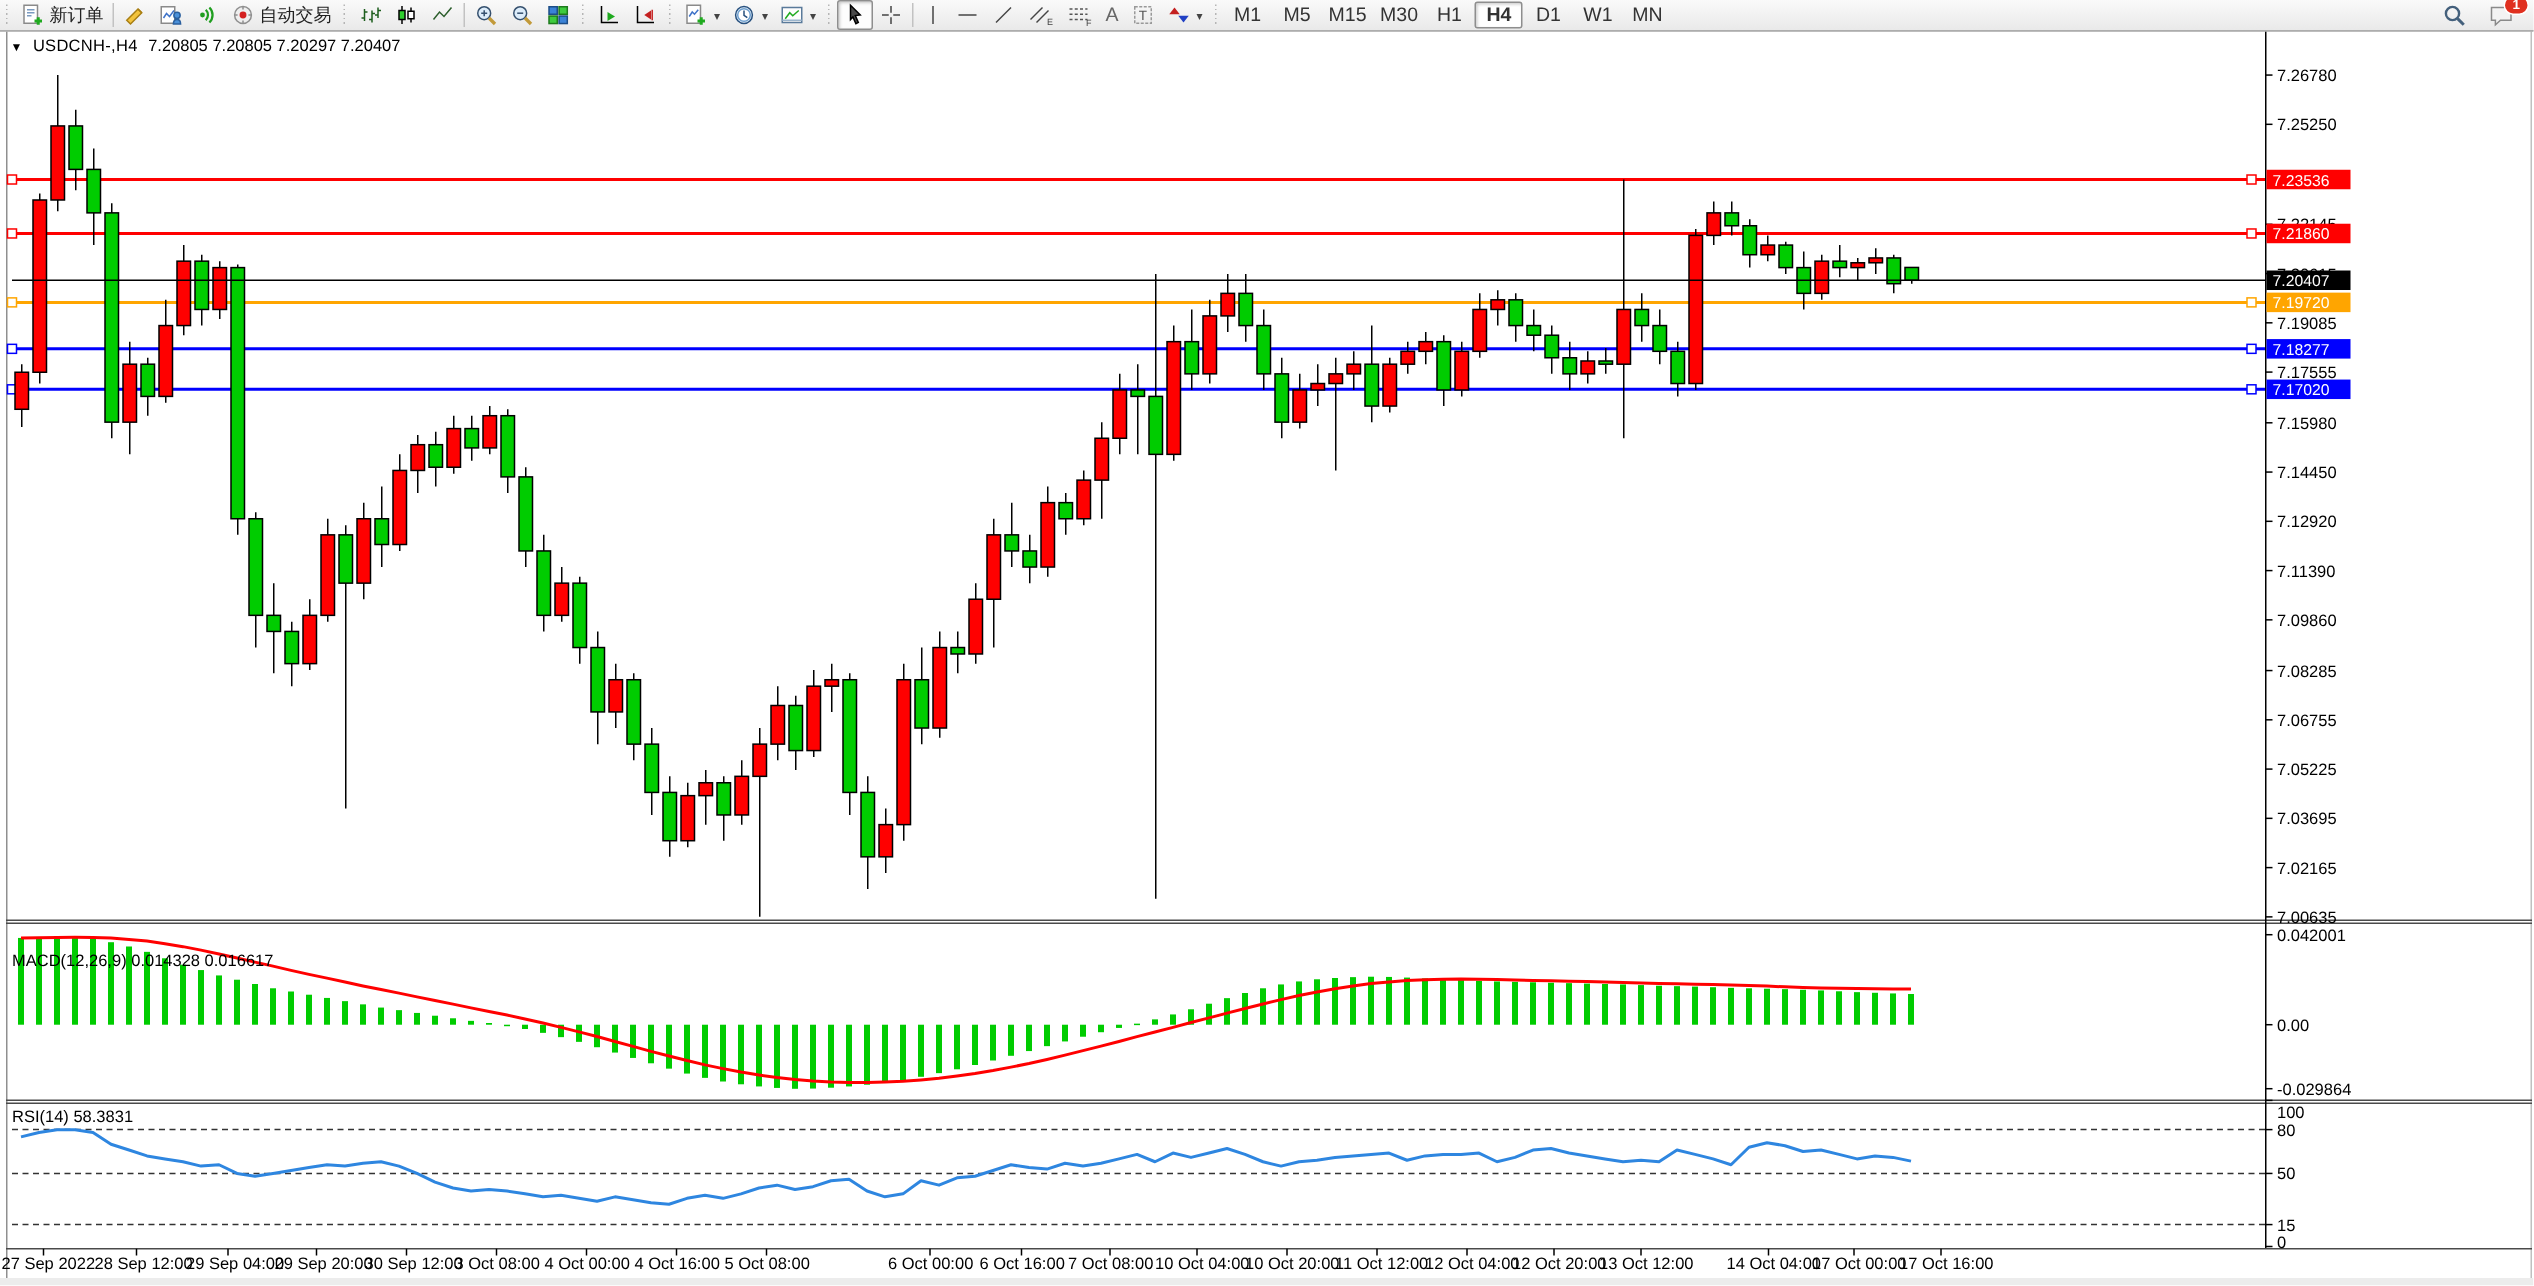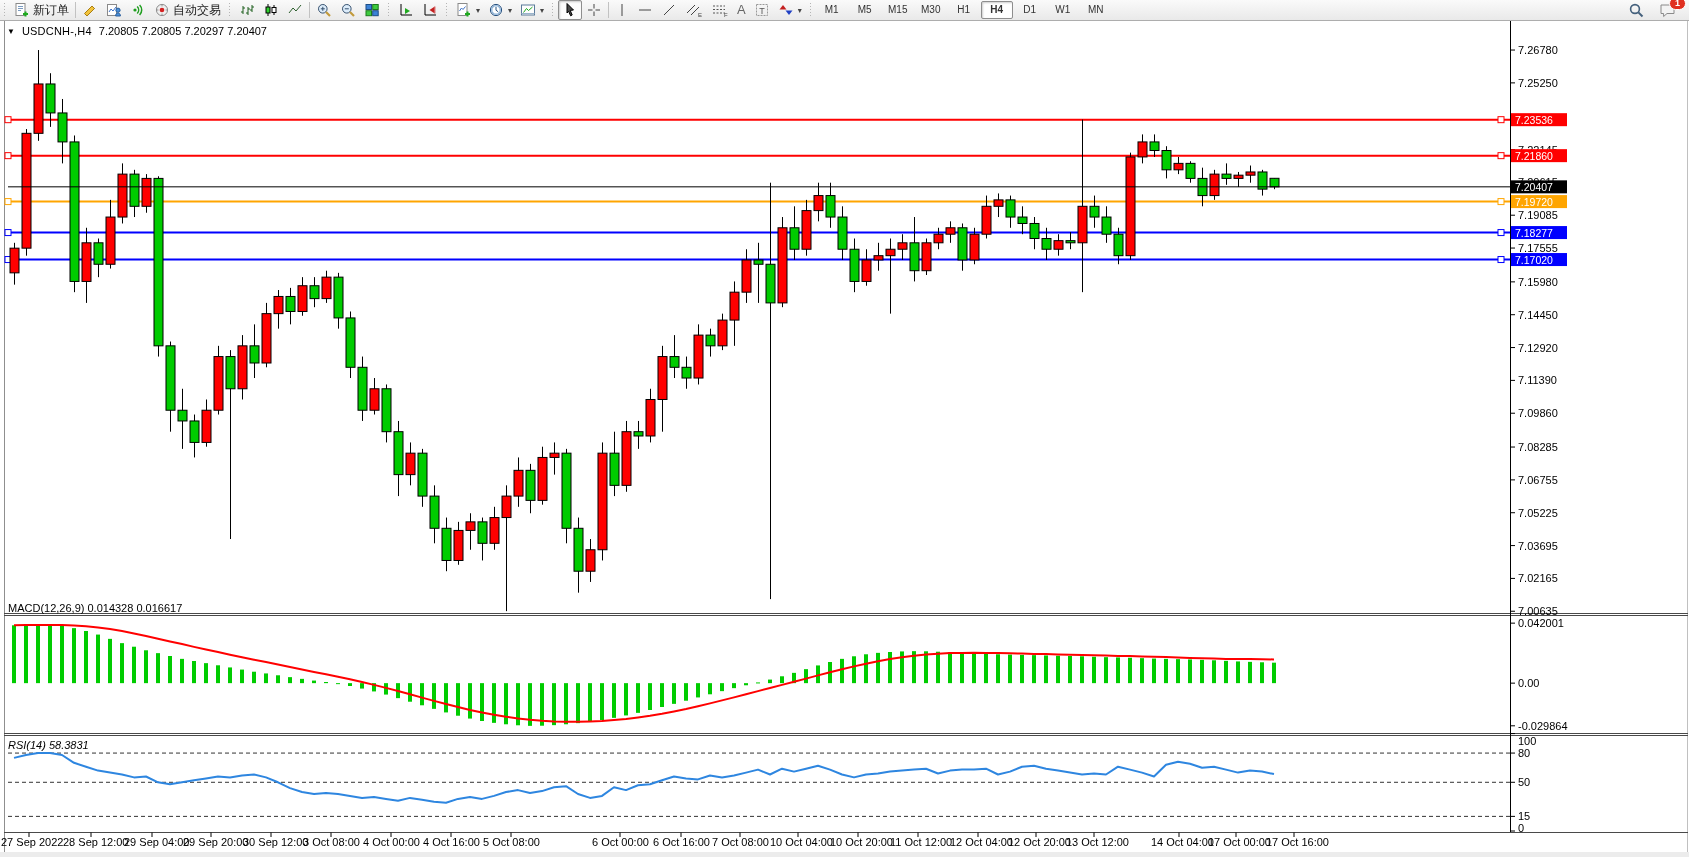--- a/index.html
+++ b/index.html
@@ -13,36 +13,36 @@
     border:1px solid transparent;border-radius:2px;white-space:nowrap;}
   .tb-btn.pressed{background:#fdfdfd;border:1px solid #8e8e8e;box-shadow:inset 1px 1px 2px #c9c9c9;}
   .tb-btn svg{display:block;}
   .grip{width:5px;height:14px;margin:0 3px 0 2px;
     background:repeating-linear-gradient(to bottom,#b5b5b5 0 1px,transparent 1px 3px);
     background-size:1px 100%;background-repeat:no-repeat;background-position:center;}
   .sep{width:1px;height:16px;background:#c2c2c2;margin:0 2px;}
   .caret{font-size:8px;color:#444;margin-left:1px;}
   .tf-group{display:flex;align-items:center;gap:1px;}
   .tf-btn{min-width:24px;text-align:center;height:16px;line-height:16px;
-    font-size:10px;color:#333;border:1px solid transparent;padding:0 3px;border-radius:2px;}
+    font-size:13px;color:#333;border:1px solid transparent;padding:0 3px;border-radius:2px;}
   .tf-btn.active{background:#fff;border-color:#8e8e8e;box-shadow:inset 1px 1px 2px #cfcfcf;font-weight:bold;}
   .tb-right{margin-left:auto;display:flex;align-items:center;gap:6px;padding-right:8px;}
   .chat-wrap{position:relative;}
   .badge{position:absolute;top:-4px;right:-6px;background:#e03020;color:#fff;
     border-radius:8px;font-size:9px;line-height:11px;min-width:11px;height:11px;
     text-align:center;padding:0 2px;font-weight:bold;border:1px solid #fff;}
   .glyph{color:#555;font-size:12px;line-height:12px;}
   
   #chart-svg{position:absolute;top:0;left:0;z-index:1;}
   .pane-label{position:absolute;z-index:10;font-size:11px;color:#000;white-space:nowrap;}
   #main-title{top:25px;left:7px;display:flex;align-items:center;gap:7px;}
   #main-title .tri{font-size:8px;}
   #main-title .sym{font-weight:normal;letter-spacing:0.2px;}
-  #macd-label{top:602px;left:8px;}
-  #rsi-label{top:739px;left:8px;font-style:italic;}
+  #macd-label{top:635px;left:8px;}
+  #rsi-label{top:739px;left:8px;}
 </style>
 </head>
 <body>
 
 <div class="toolbar">
   <span class="grip"></span>
 
   <div class="tb-btn">
     <span>
         <svg width="16" height="16" viewBox="0 0 16 16">

